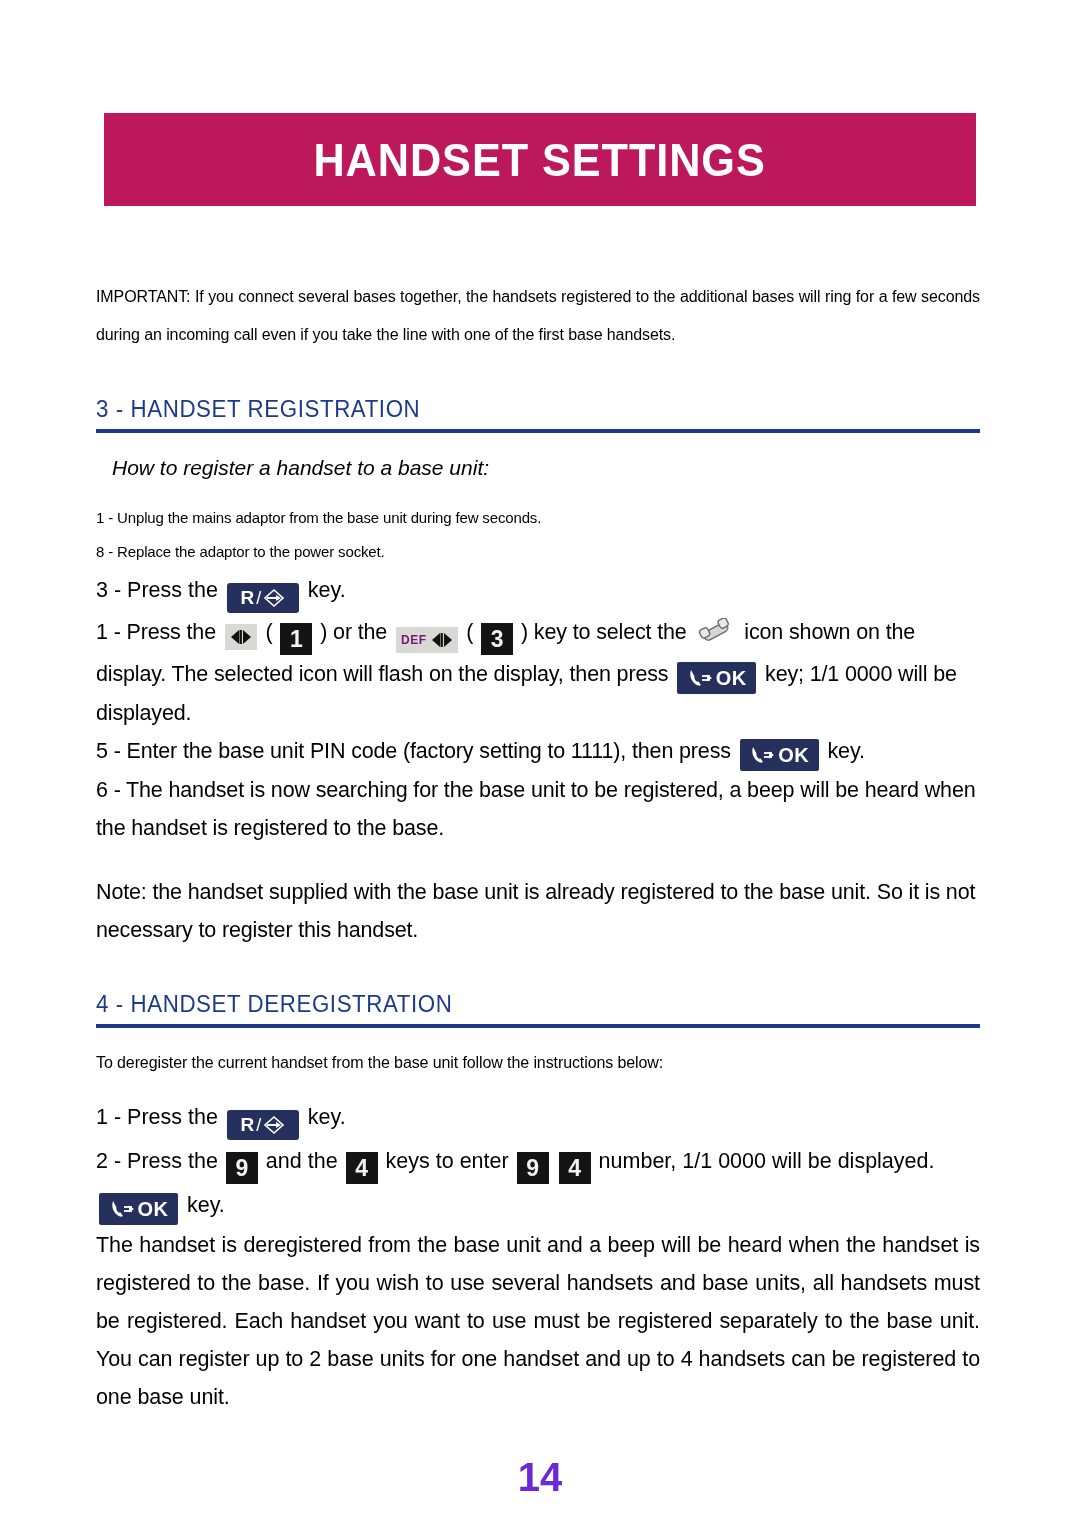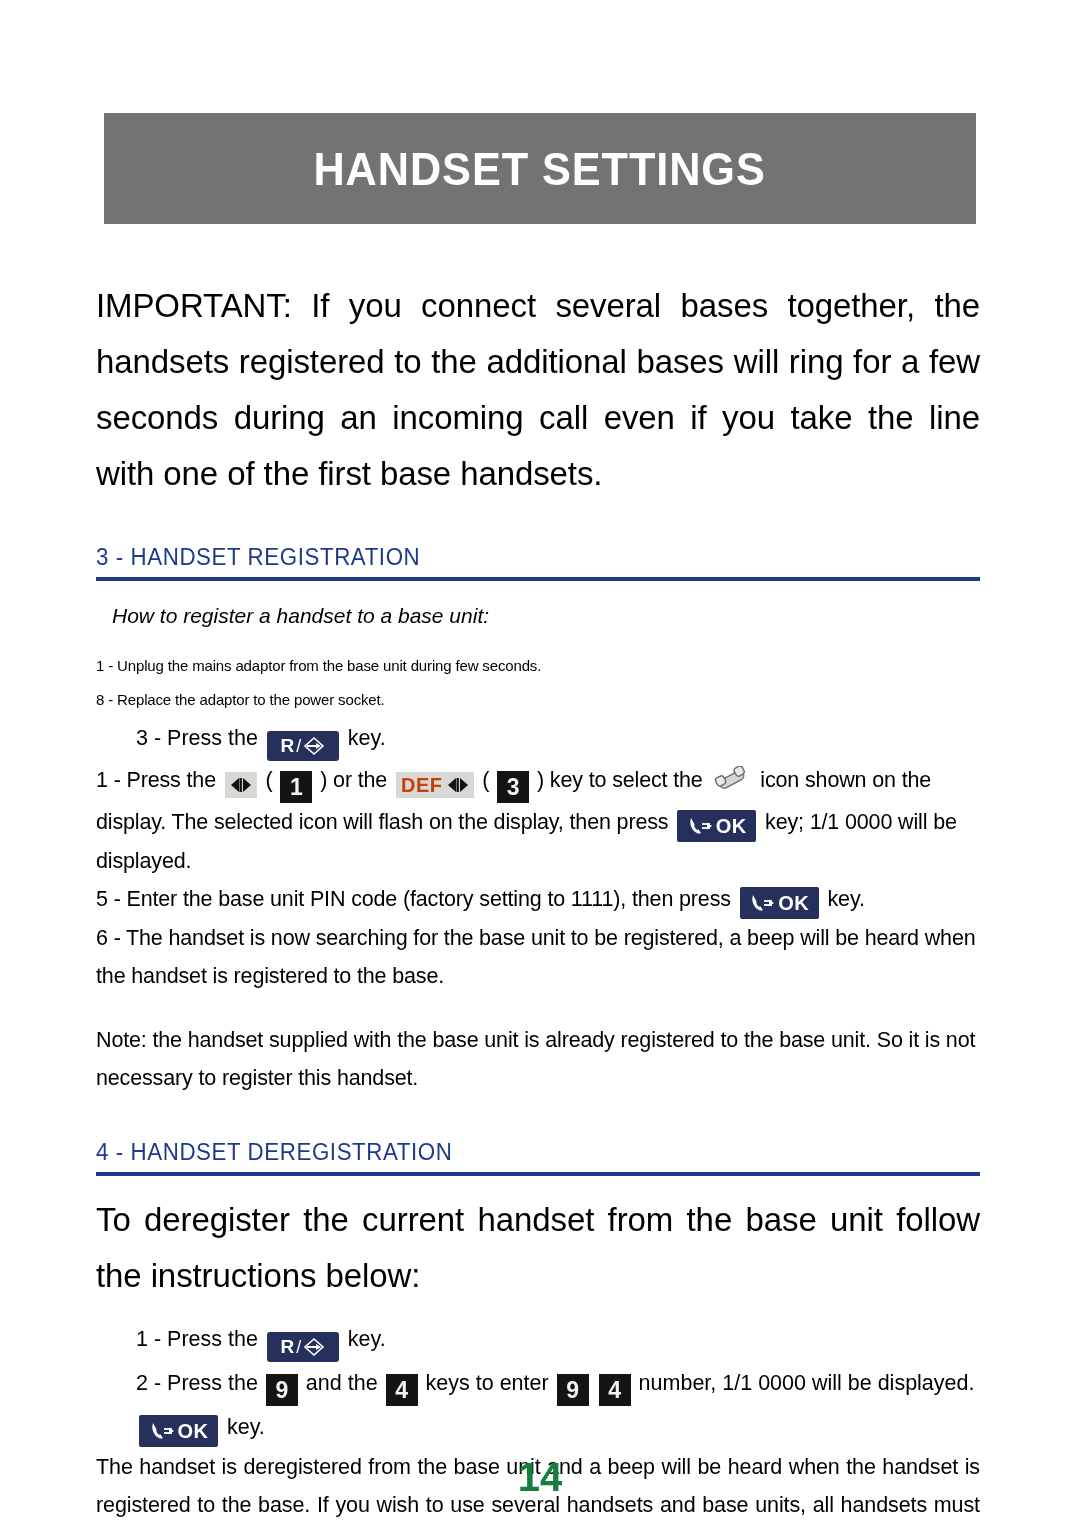--- a/index.html
+++ b/index.html
@@ -22,22 +22,22 @@
     box-sizing: border-box;
     padding: 0 96px;
   }
 
   
   .banner {
     position: absolute;
     left: 104px;
     top: 113px;
     width: 872px;
-    height: 111px;
-    background: #737373;
+    height: 93px;
+    background: #be185d;
     display: flex;
     align-items: center;
     justify-content: center;
   }
   .banner-title {
     color: #ffffff;
     font-size: 46px;
     font-weight: bold;
     letter-spacing: 1px;
     transform: scaleX(0.94);
@@ -50,22 +50,22 @@
     left: 96px;
     top: 278px;
     width: 884px;
   }
   p {
     margin: 0;
   }
   .para-justify {
     text-align: justify;
     text-justify: inter-word;
-    font-size: 33px;
-    line-height: 56px;
+    font-size: 16px;
+    line-height: 38px;
     letter-spacing: -0.1px;
   }
   .block-gap-lg { height: 42px; }
   .block-gap-md { height: 26px; }
   .block-gap-sm { height: 14px; }
 
   
   .section-head {
     color: #1d3a8a;
     font-size: 23px;
@@ -96,21 +96,20 @@
     white-space: normal;
   }
   .flow {
     font-size: 21.5px;
     line-height: 38px;
     letter-spacing: -0.15px;
   }
   .tight-line {
     font-size: 21.5px;
     line-height: 42px;
-    margin-left: 40px;
   }
 
   
   .chip {
     display: inline-flex;
     align-items: center;
     justify-content: center;
     vertical-align: -7px;
     box-sizing: border-box;
   }
@@ -174,22 +173,22 @@
   
   .chip-skip {
     background: #d8d8d4;
     height: 26px;
     padding: 0 5px;
     margin: 0 3px;
     vertical-align: -5px;
     gap: 4px;
   }
   .chip-skip .def-text {
-    color: #c2410c;
-    font-size: 20px;
+    color: #701a75;
+    font-size: 12px;
     font-weight: bold;
     letter-spacing: 0.5px;
     line-height: 1;
   }
   .chip-skip svg { display: block; }
 
   
   .chip-handset {
     width: 36px;
     height: 30px;
@@ -198,21 +197,21 @@
   }
   .chip-handset svg { display: block; }
 
   
   .page-number {
     position: absolute;
     left: 0;
     right: 0;
     top: 1455px;
     text-align: center;
-    color: #15803d;
+    color: #6d28d9;
     font-size: 40px;
     font-weight: bold;
   }
 </style>
 </head>
 <body>
 
 <div class="page">
 
   <div class="banner">

